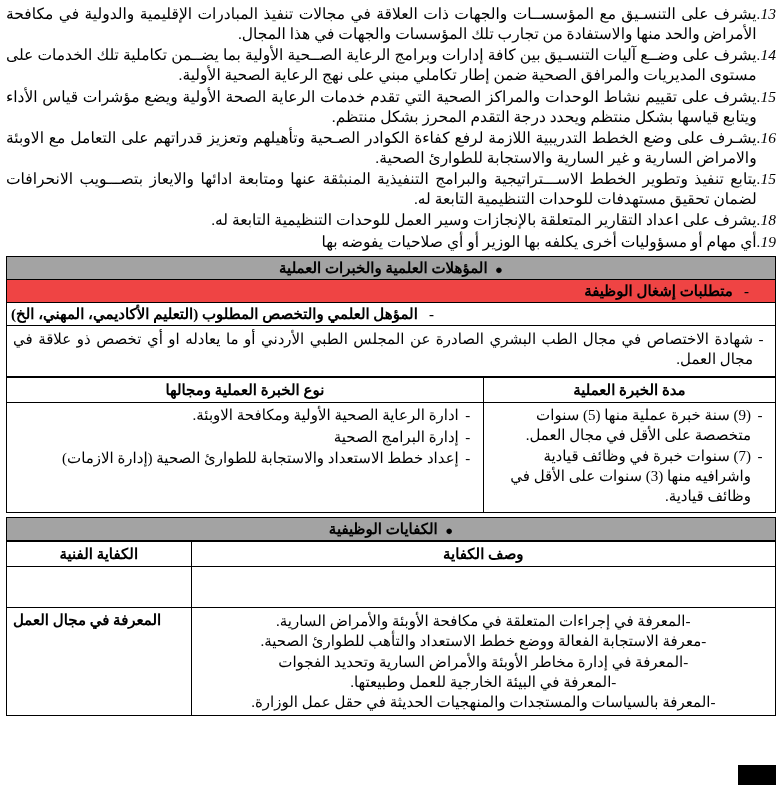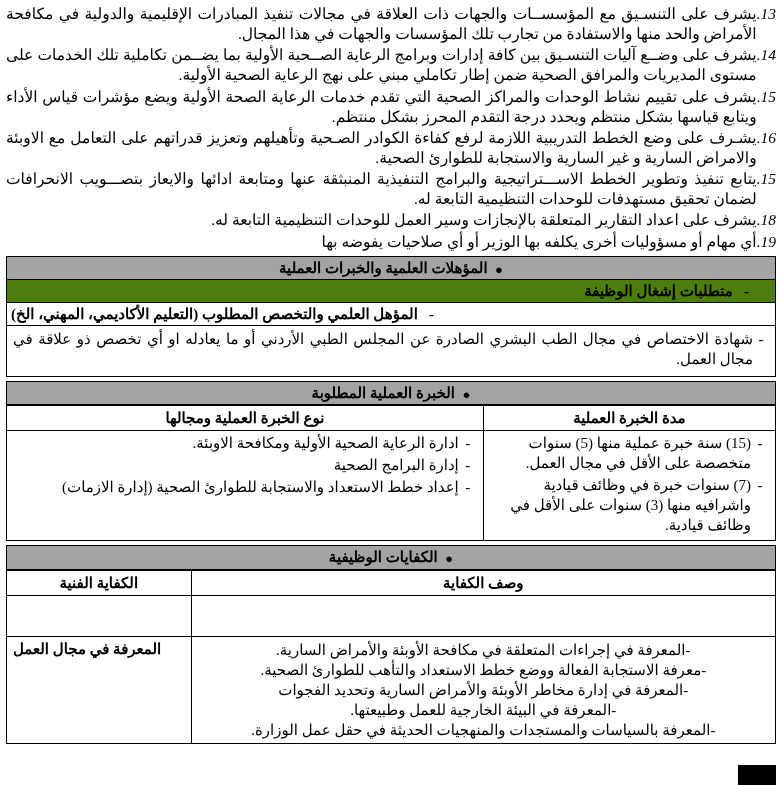--- a/index.html
+++ b/index.html
@@ -51,21 +51,21 @@
     background: #a3a3a3;
     border: 1px solid #000000;
     font-weight: bold;
     font-size: 15px;
     text-align: center;
     padding: 2px 4px;
     margin-top: 4px;
     box-sizing: border-box;
   }
   .bar-left {
-    background: #4d7c0f;
+    background: #ef4444;
     border: 1px solid #000000;
     border-top: none;
     font-weight: bold;
     font-size: 15px;
     text-align: right;
     padding: 2px 26px 2px 4px;
     box-sizing: border-box;
   }
   .bar-sub {
     background: #ffffff;
@@ -212,43 +212,39 @@
     &nbsp;&nbsp;<span>المؤهل العلمي والتخصص المطلوب (التعليم الأكاديمي، المهني، الخ)</span>
   </div>
 
   <div class="plain-box">
     <div class="row">
       <span class="dash">-</span>
       <span class="body">شهادة الاختصاص في مجال الطب البشري الصادرة عن المجلس الطبي الأردني أو ما يعادله او أي تخصص ذو علاقة في مجال العمل.</span>
     </div>
   </div>
 
-  <div class="bar">
-    <span class="bullet">●</span>
-    &nbsp;<span>الخبرة العملية المطلوبة</span>
-  </div>
 
   <table class="grid">
     <colgroup>
       <col style="width:38%">
       <col style="width:62%">
     </colgroup>
     <thead>
       <tr>
         <th>مدة الخبرة العملية</th>
         <th>نوع الخبرة العملية ومجالها</th>
       </tr>
     </thead>
     <tbody>
       <tr>
         <td>
           <ul class="dashlist center-list">
             <li>
               <span class="dash">-</span>
-              <span class="body">(15) سنة خبرة عملية منها (5) سنوات متخصصة على الأقل في مجال العمل.</span>
+              <span class="body">(9) سنة خبرة عملية منها (5) سنوات متخصصة على الأقل في مجال العمل.</span>
             </li>
             <li>
               <span class="dash">-</span>
               <span class="body">(7) سنوات خبرة في وظائف قيادية واشرافيه منها (3) سنوات على الأقل في وظائف قيادية.</span>
             </li>
           </ul>
         </td>
         <td>
           <ul class="dashlist">
             <li>

